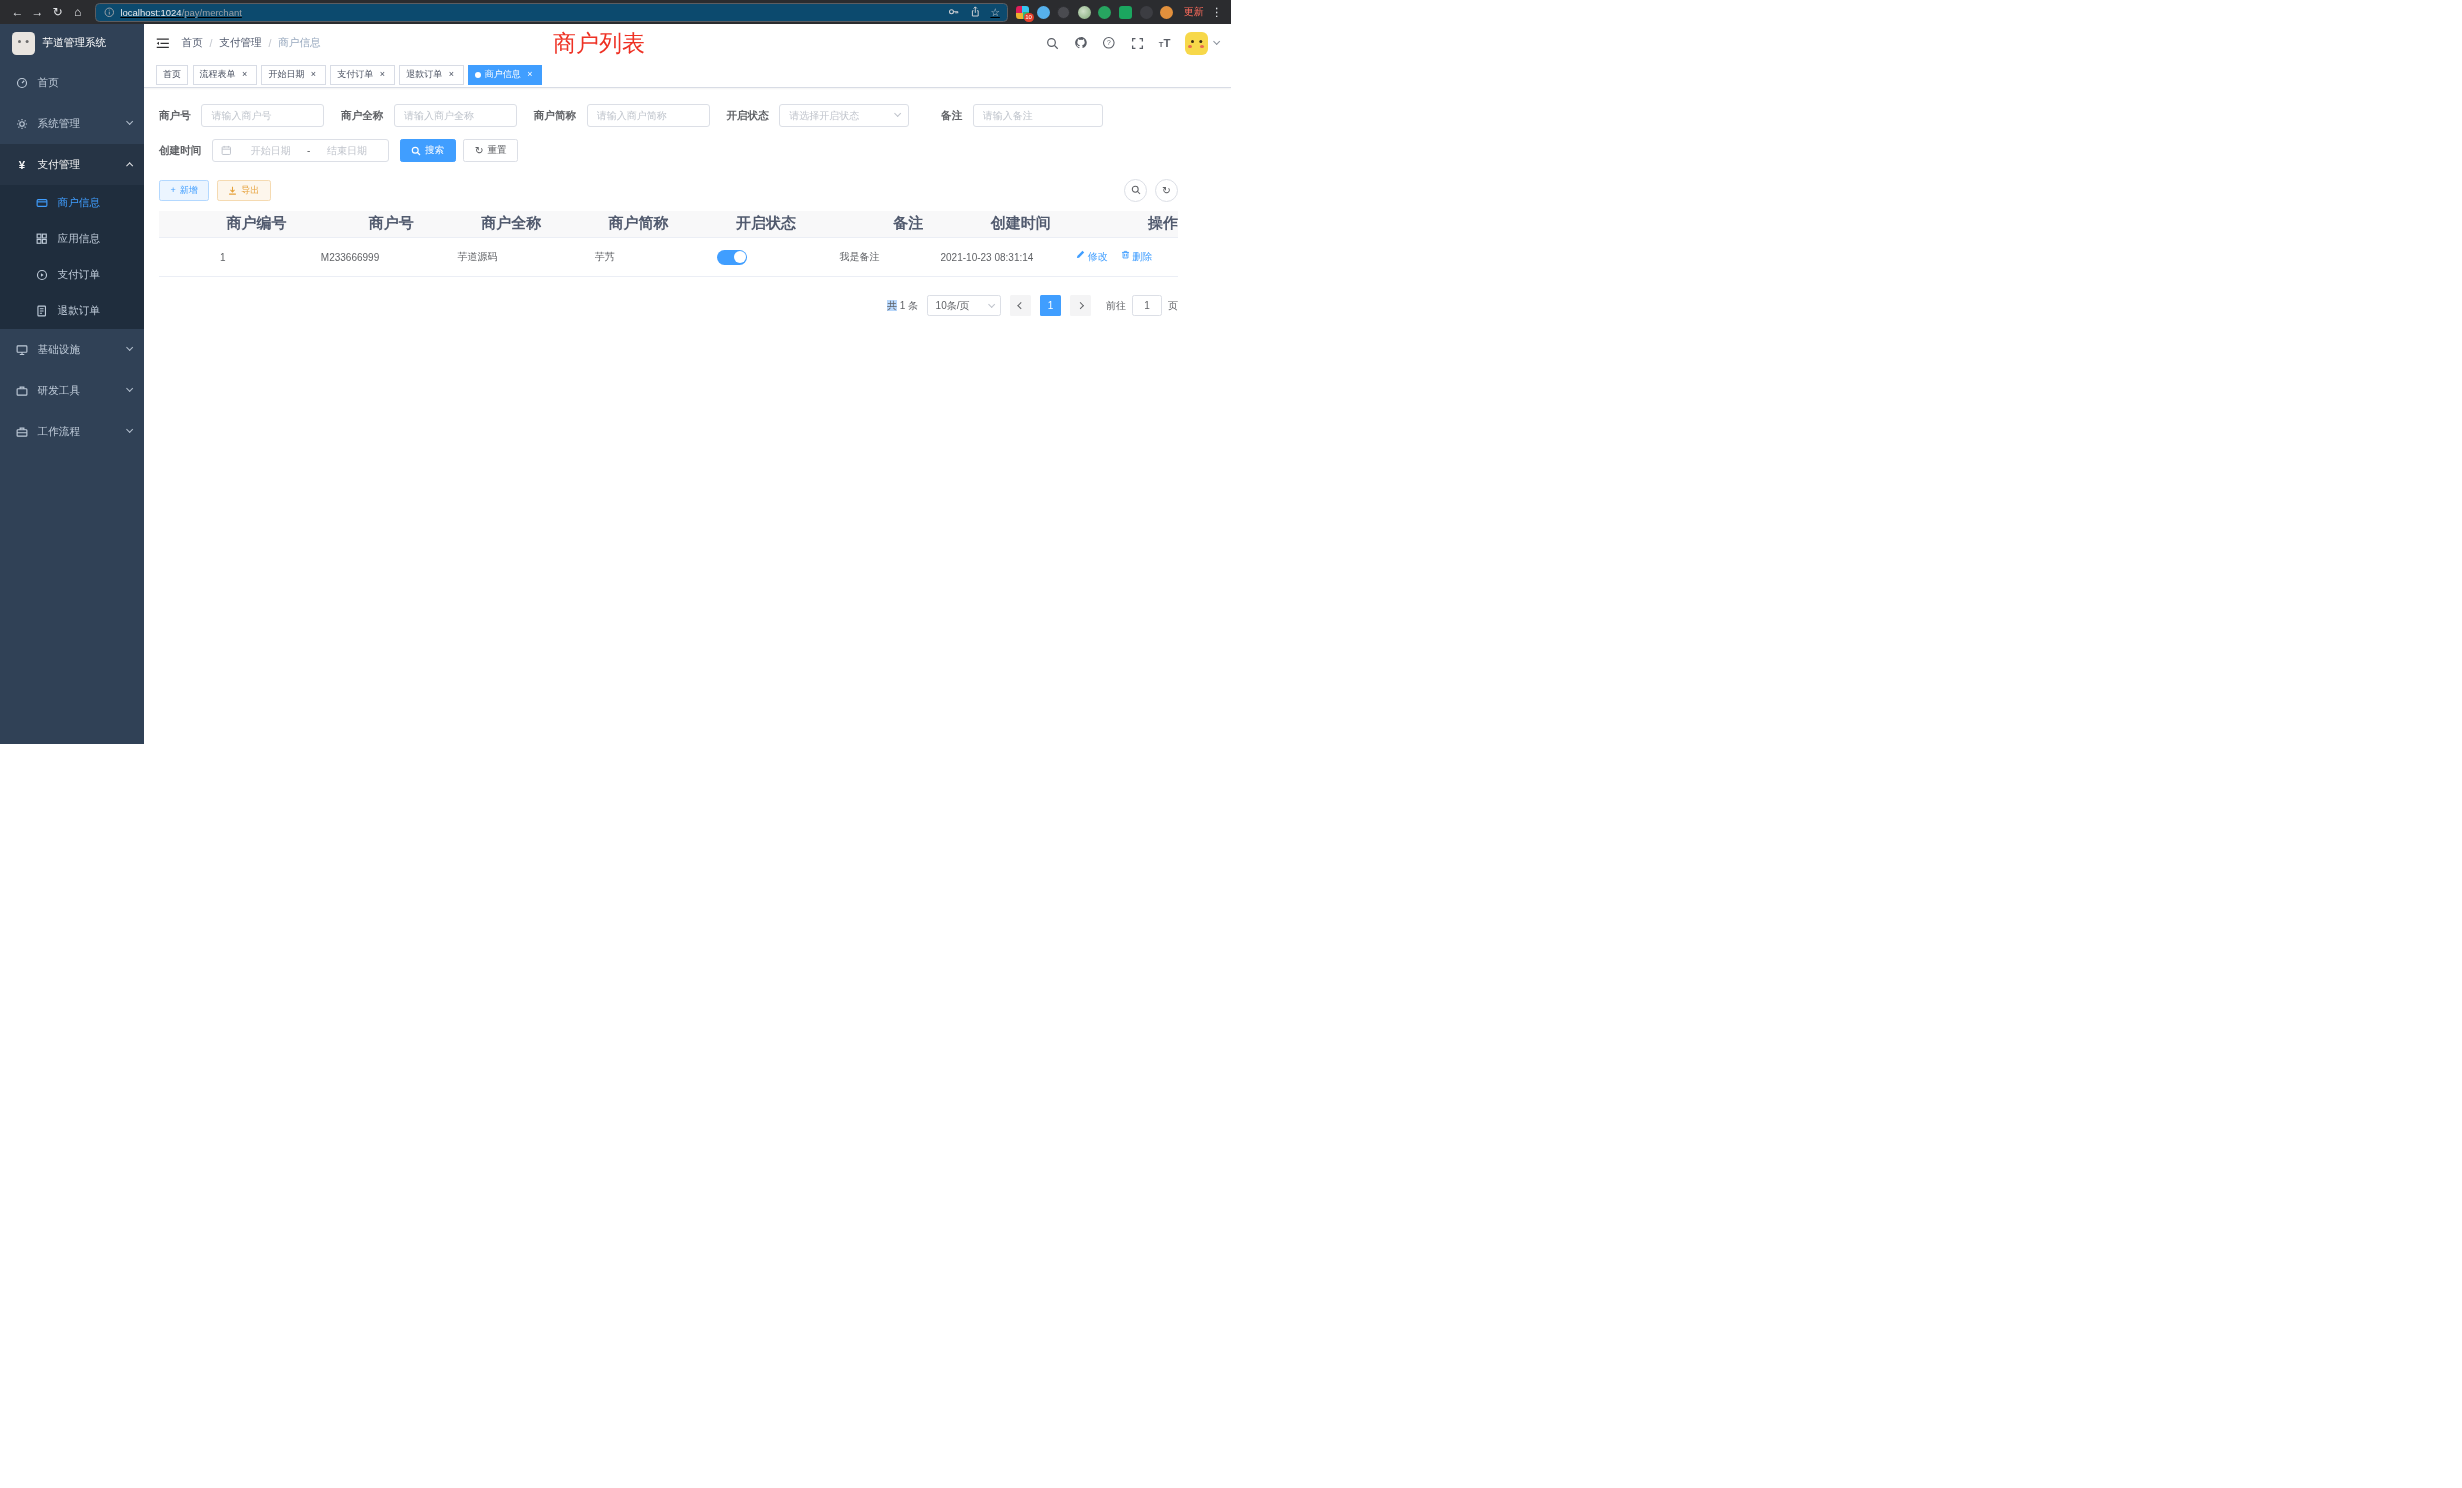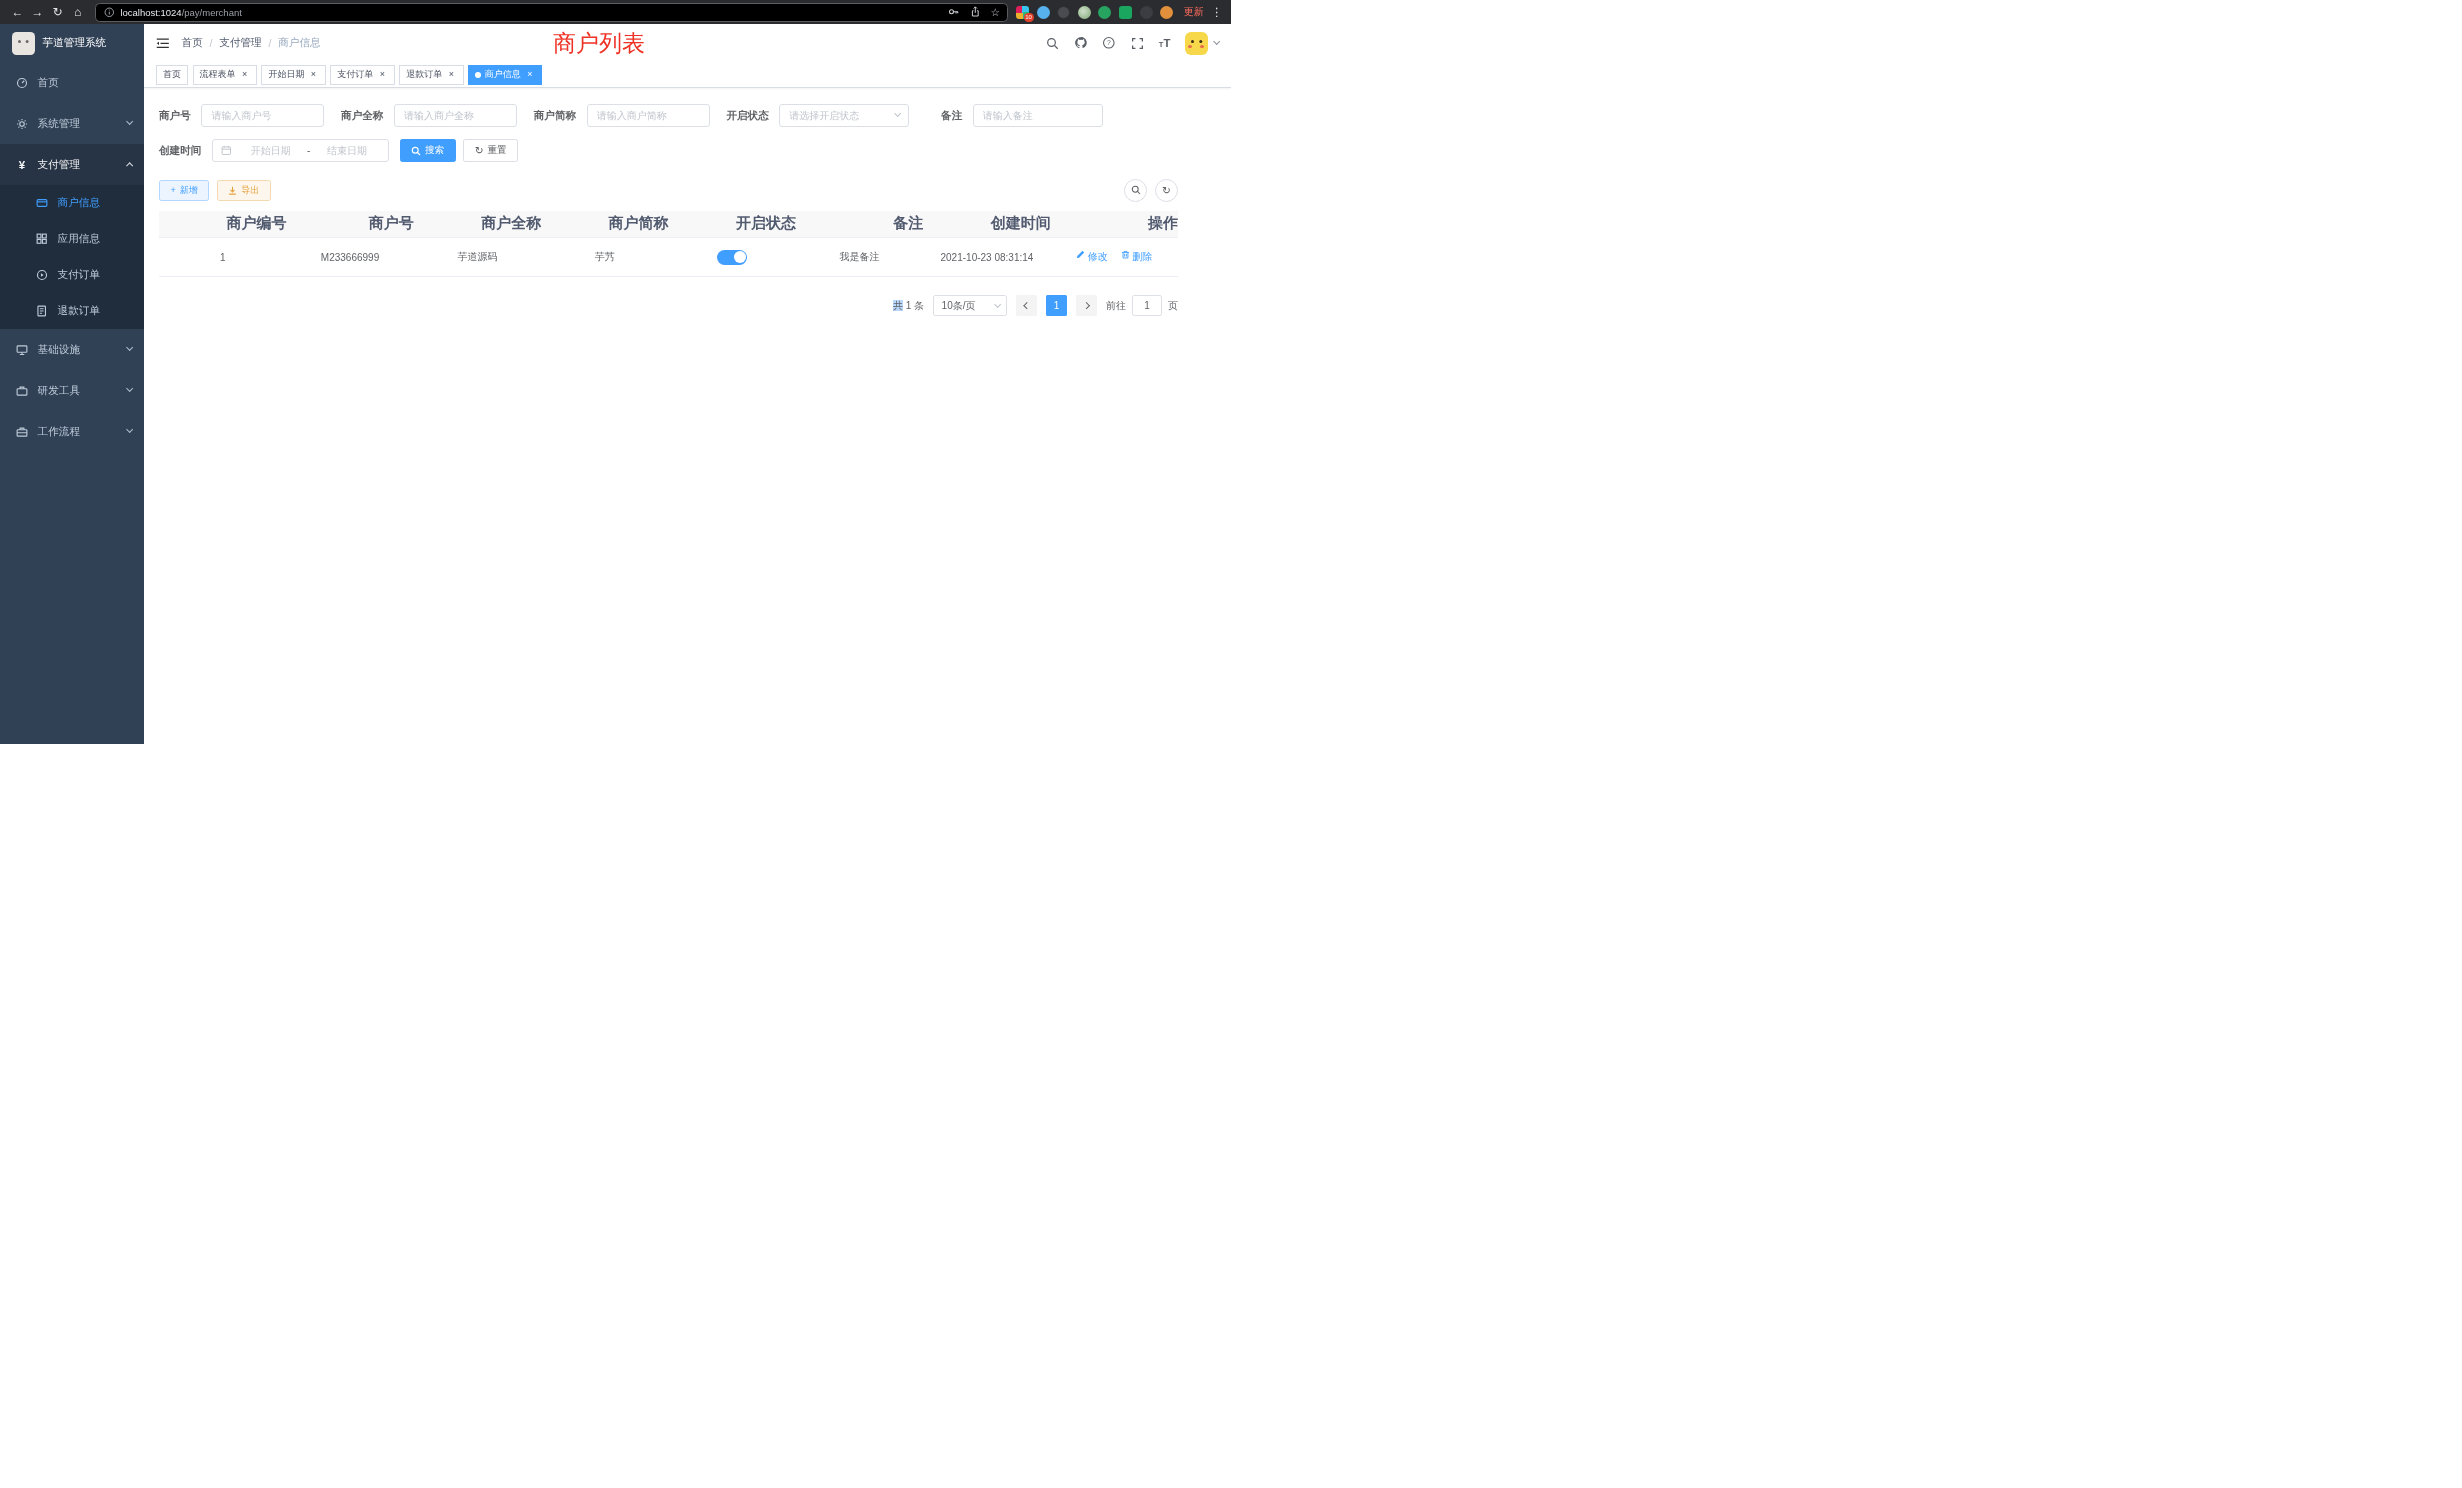--- a/index.html
+++ b/index.html
@@ -4,21 +4,21 @@
 <style>
   * { margin:0; padding:0; box-sizing:border-box; }
   html,body { background:#fff; }
   body { font-family:"Liberation Sans","DejaVu Sans",sans-serif; }
   .screen { position:relative; width:1231px; height:744px; overflow:hidden; background:#fff; }
 
   
   .chrome { height:24px; background:#2b2c2f; display:flex; align-items:center; padding:0 7.6px; }
   .navbtn { width:20px; height:20px; display:flex; align-items:center; justify-content:center;
             color:#e3e5e8; font-size:12px; border-radius:50%; cursor:pointer; flex-shrink:0; }
-  .addressbar { flex:1; height:19px; margin:0 7.6px; background:#000000; border:0.8px solid #5c5d61;
+  .addressbar { flex:1; height:19px; margin:0 7.6px; background:#0c4a6e; border:0.8px solid #5c5d61;
                 border-radius:4.5px; display:flex; align-items:center; padding:0 7.6px; gap:6px; min-width:0;text-decoration:underline; }
   .info-ic { color:#9aa0a6; display:flex; }
   .url { flex:1; font-size:9.5px; white-space:nowrap; overflow:hidden; }
   .url-host { color:#e8eaed; }
   .url-path { color:#9aa0a6; }
   .abar-icons { display:flex; align-items:center; gap:10px; color:#cfd1d5; }
   .star-ic { font-size:10.6px; cursor:pointer; }
   .exts { display:flex; align-items:center; gap:7.6px; margin-right:7.6px; }
   .ext { width:13px; height:13px; border-radius:50%; position:relative; cursor:pointer; flex-shrink:0; }
   .ext1 { border-radius:3px; background:conic-gradient(#36c5f0 0 90deg,#2eb67d 0 180deg,#ecb22e 0 270deg,#e01e5a 0); }
@@ -134,21 +134,21 @@
 
   .pager { display:flex; align-items:center; justify-content:flex-end; margin-top:18px;
            font-size:10px; color:#606266; gap:9px; }
   .total .hl { background:#b8d7fb; }
   .size-select { width:74px; height:21px; border:0.8px solid #dcdfe6; border-radius:2.3px; display:flex;
                  align-items:center; justify-content:space-between; padding:0 6px 0 7.6px; color:#606266;
                  cursor:pointer; background:#fff; }
   .pg-btn { min-width:21px; height:21px; background:#f4f4f5; border-radius:1.5px; display:flex;
             align-items:center; justify-content:center; color:#606266; cursor:pointer; font-size:10px; }
   .pg-btn.cur { background:#409eff; color:#fff; }
-  .goto { display:flex; align-items:center; gap:6px; }
+  .goto { display:flex; align-items:center; gap:6px; margin-left:6px; }
   .goto-input { width:30px; height:21px; border:0.8px solid #dcdfe6; border-radius:2.3px; text-align:center;
                 font-size:10px; color:#606266; outline:none; font-family:inherit; }
   .sel-caret { color:#c0c4cc; }
   svg { display:block; }
 </style>
 </head>
 <body>
 
 <div class="screen">
 

